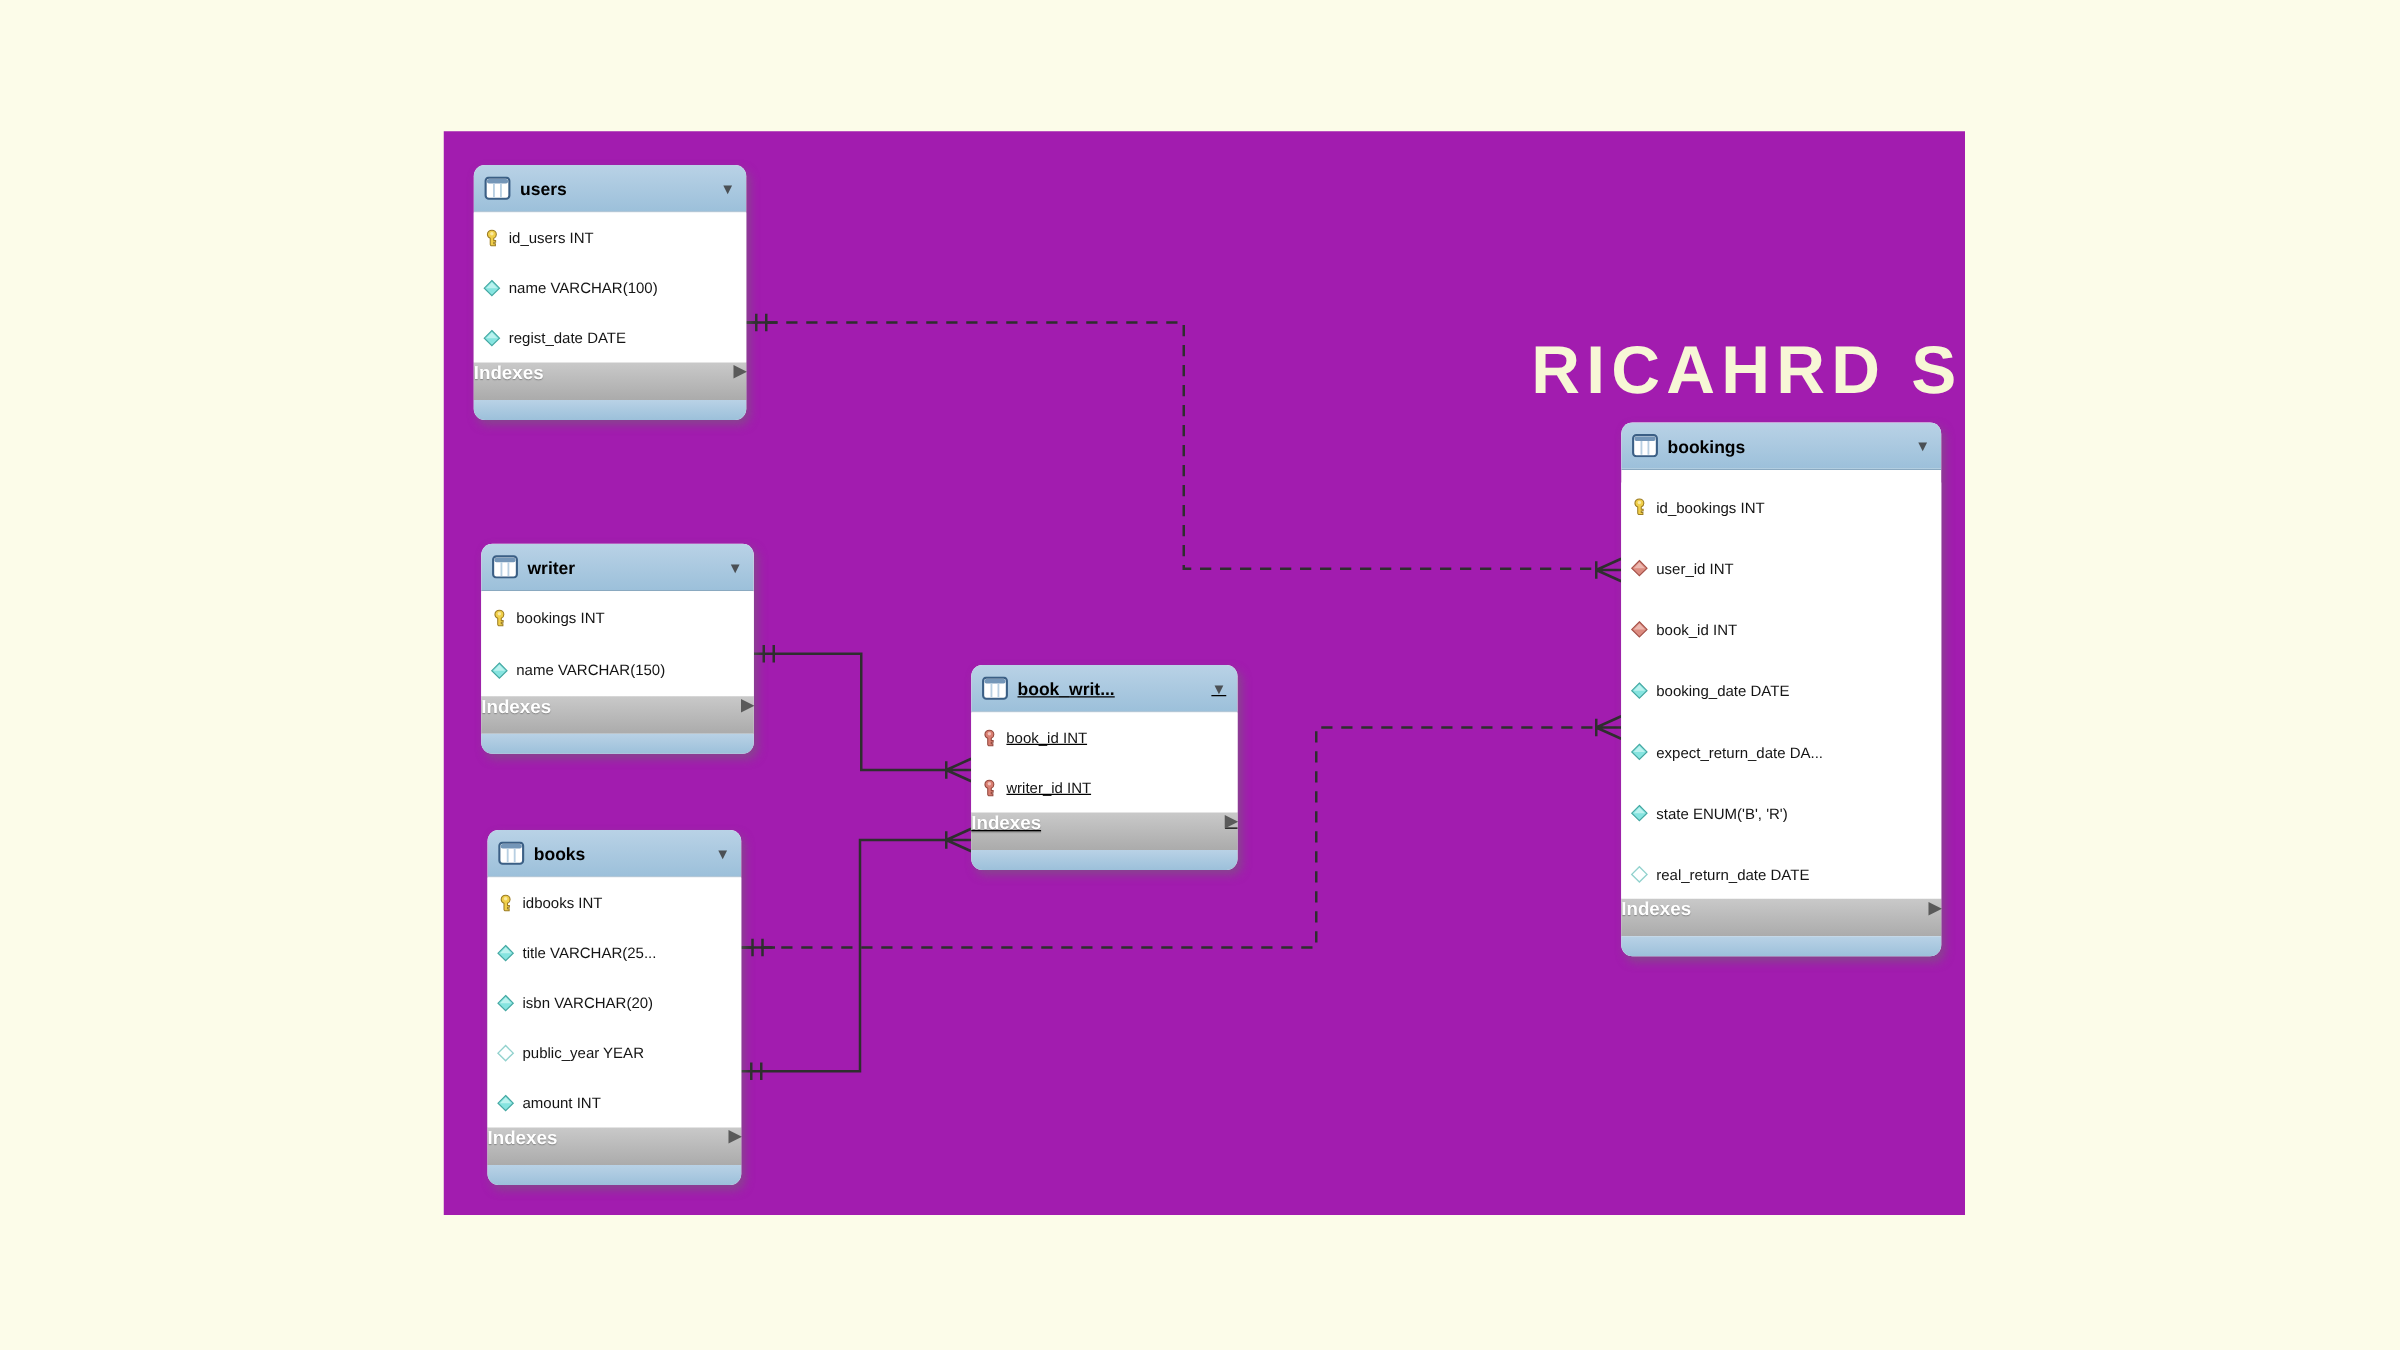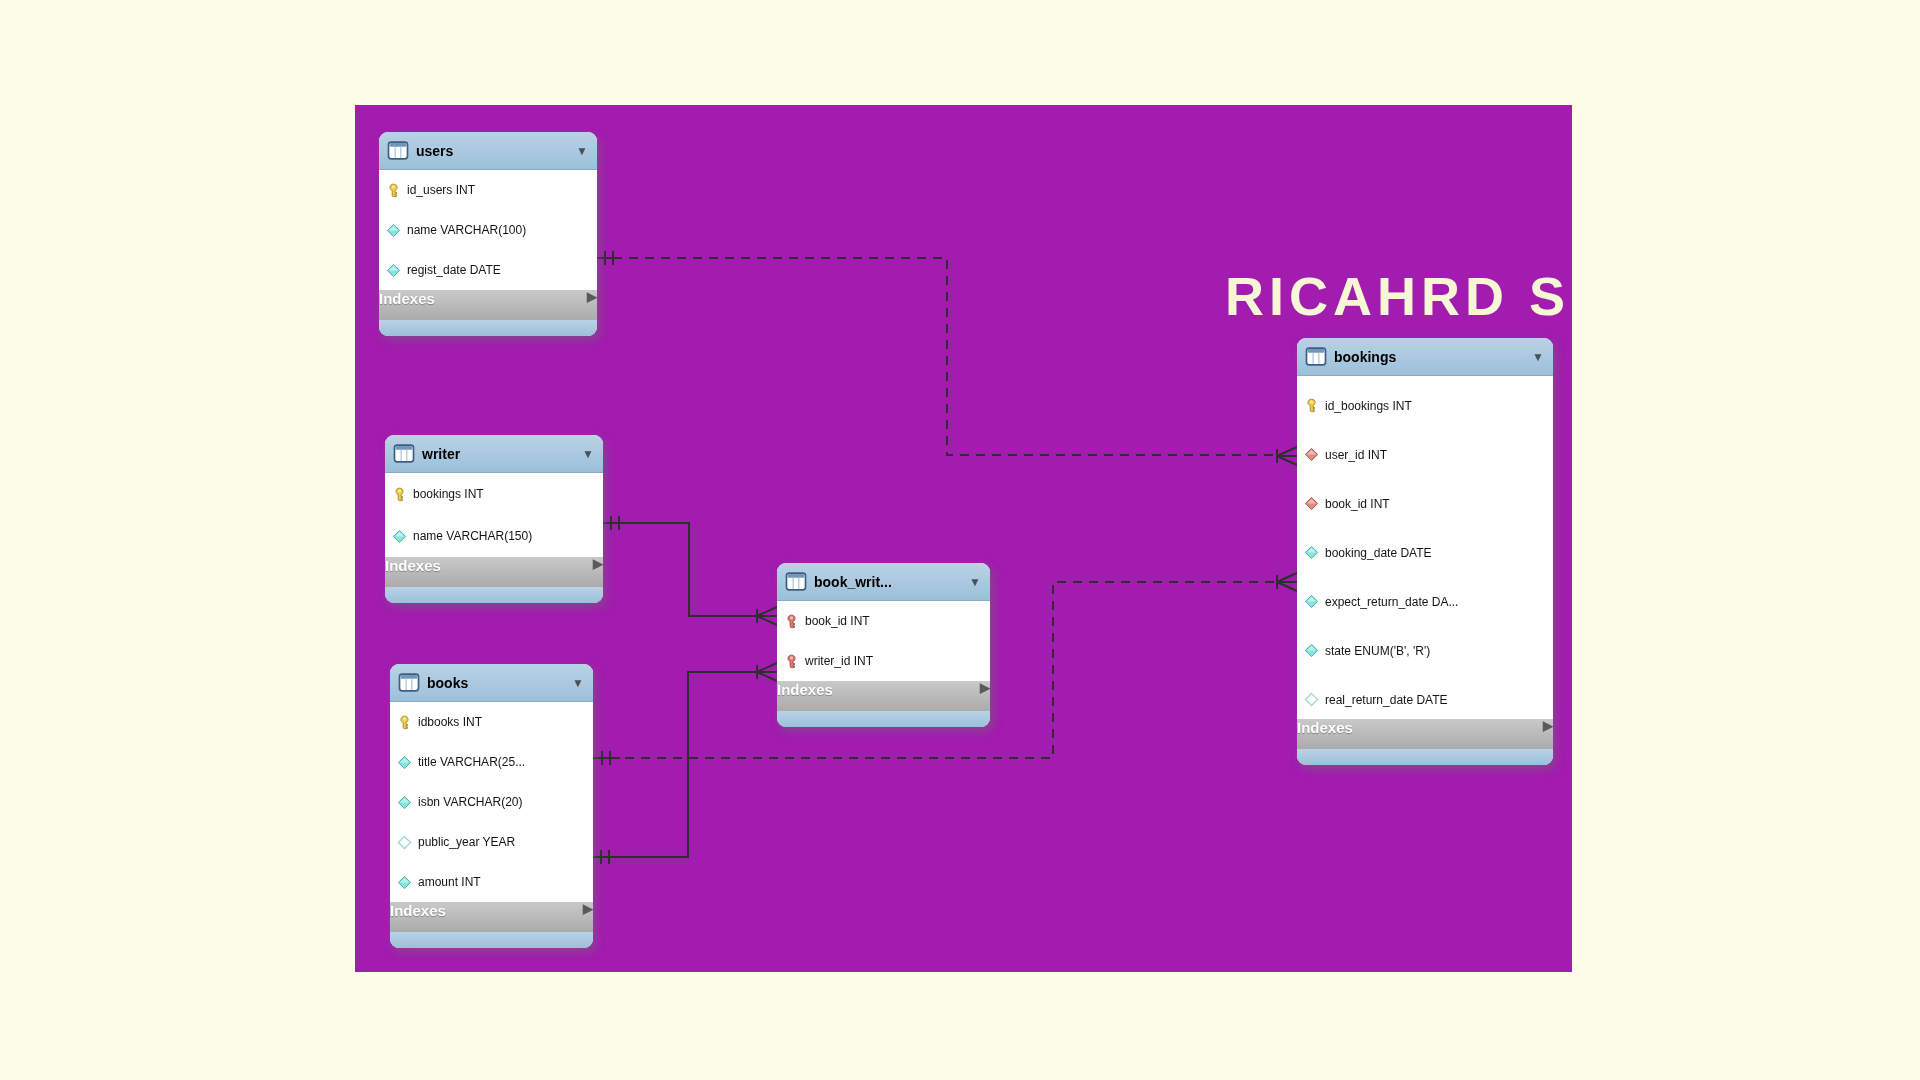--- a/index.html
+++ b/index.html
@@ -26,21 +26,21 @@
   .t-icon{width:22px;height:19px;flex:0 0 22px;}
   .t-footer{height:30px;display:flex;align-items:flex-start;padding:0 0;
     background:linear-gradient(#c9c9c9,#ababab);color:#fff;font-weight:bold;font-size:15px;
     text-shadow:0 1px 1px rgba(0,0,0,0.3);}
   .t-expand{margin-left:auto;color:#5a5a5a;font-size:13px;text-shadow:none;line-height:1;}
   .t-strip{height:16px;background:linear-gradient(#b9d2e6,#9cc0da);border-radius:0 0 9px 9px;}
 
   #t-users{left:379px;top:132px;width:218px;}
   #t-writer{left:385px;top:435px;width:218px;}
   #t-books{left:390px;top:664px;width:203px;}
-  #t-bookwriter{left:777px;top:563px;width:213px;}
+  #t-bookwriter{left:777px;top:532px;width:213px;text-decoration:underline;}
   #t-bookings{left:1297px;top:338px;width:256px;}
   .defs-hidden{position:absolute;width:0;height:0;overflow:hidden;}
 </style>
 </head>
 <body>
 
 <svg class="defs-hidden" aria-hidden="true">
   <defs>
     <symbol id="sym-table" viewBox="0 0 20 18">
       <rect x="1" y="1" width="18" height="16" rx="2.5" fill="#ffffff" stroke="#3b5f85" stroke-width="1.6"></rect>

